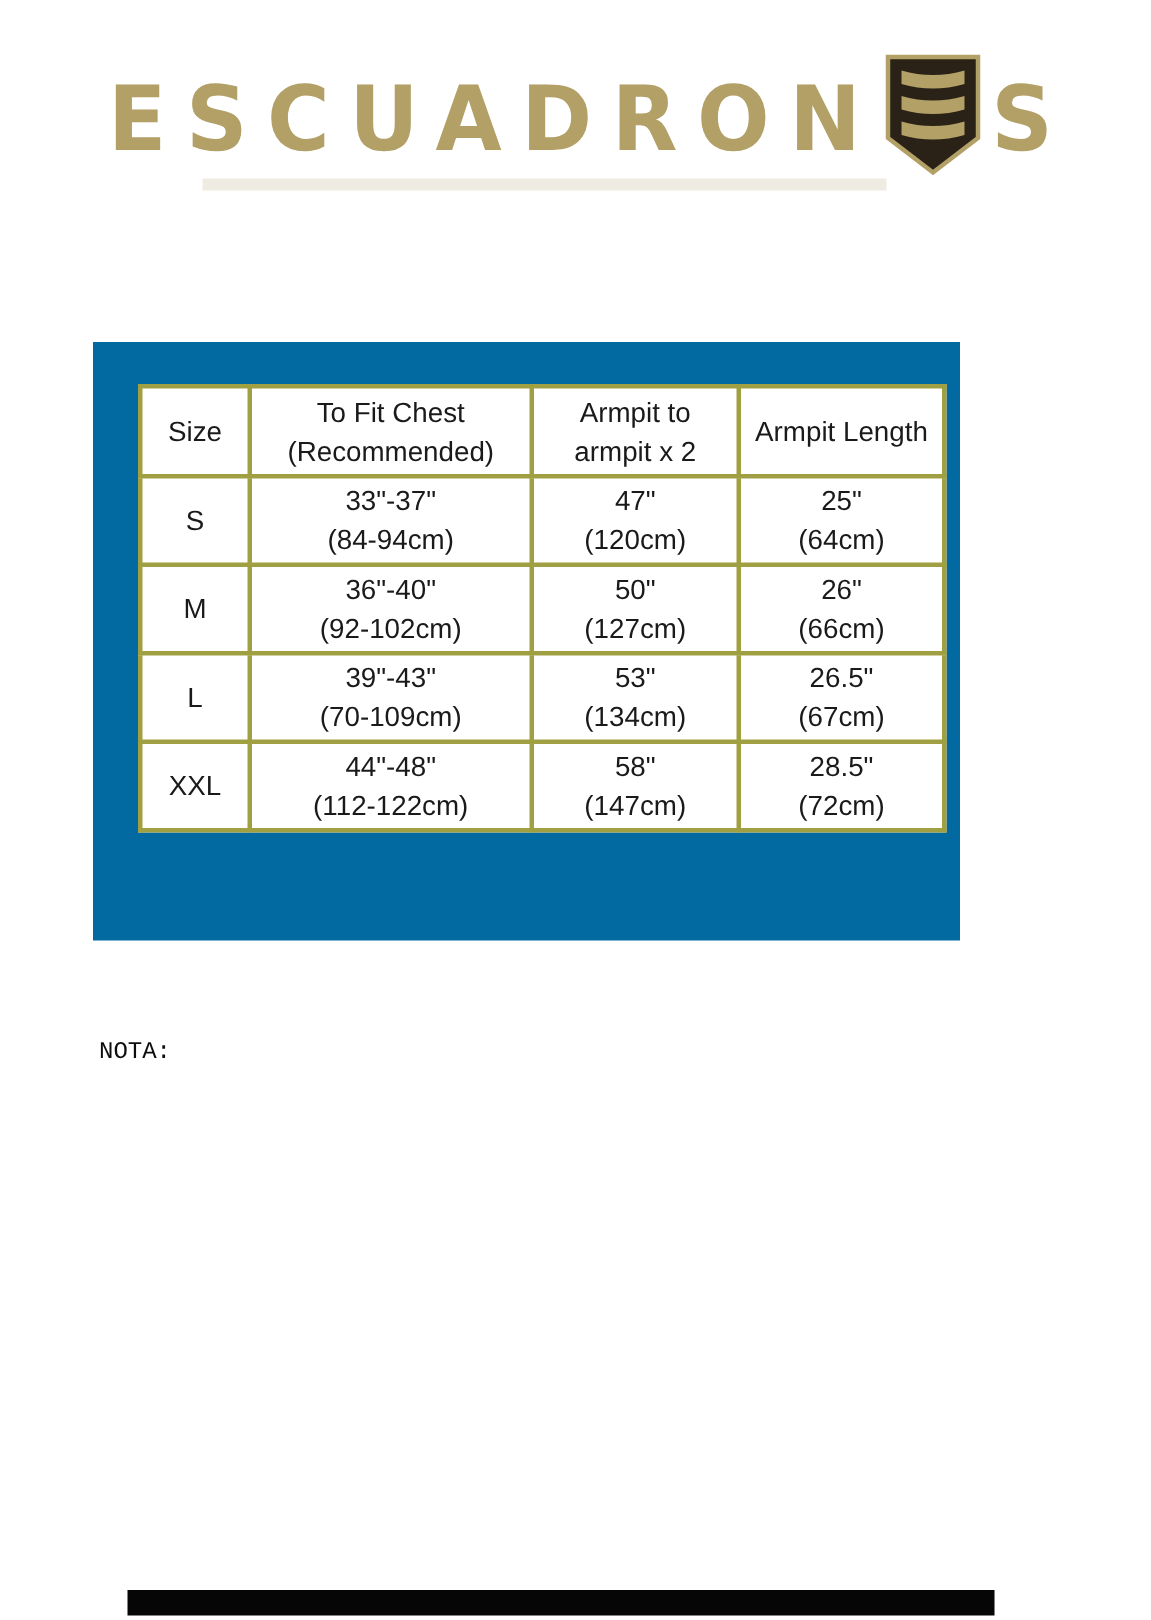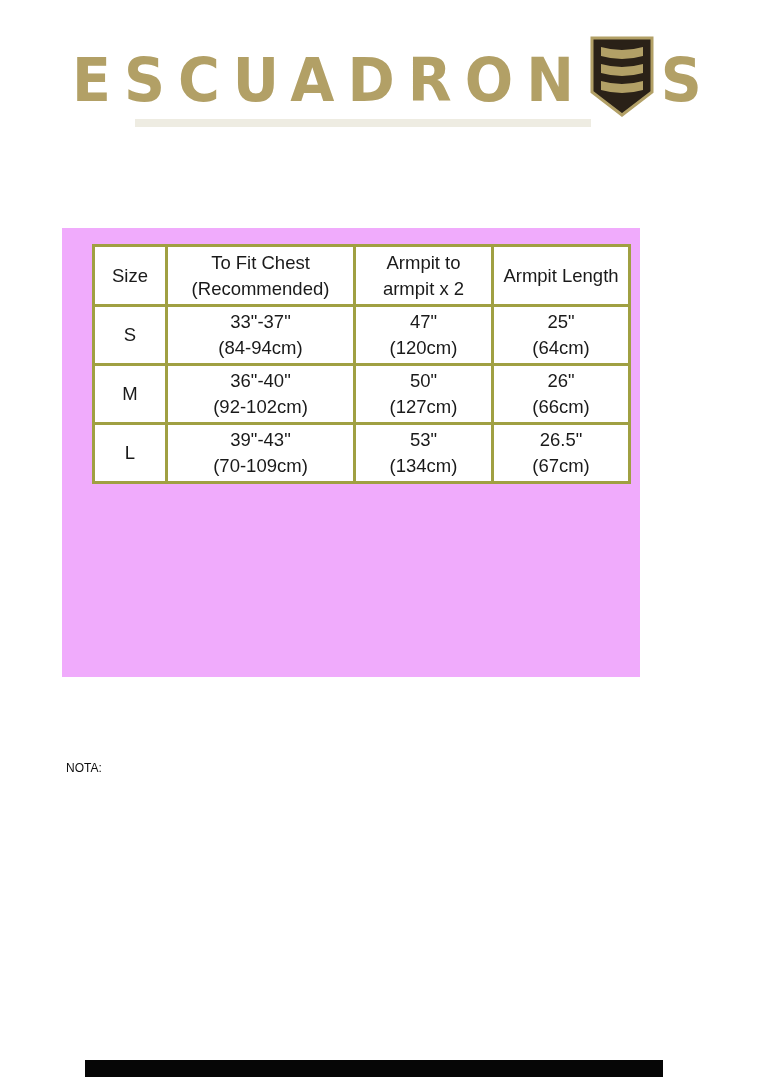--- a/index.html
+++ b/index.html
@@ -54,24 +54,24 @@
     height: 8px;
     background: #eeece2;
   }
 
   
   .chart-frame {
     position: absolute;
     left: 62px;
     top: 228px;
     width: 578px;
-    height: 449px;
-    background: #f0abfc;
+    height: 399px;
+    background: #0369a1;
     box-sizing: border-box;
-    padding: 16px 12px 14px 30px;
+    padding: 28px 12px 14px 30px;
   }
   table.size-table {
     border-collapse: collapse;
     table-layout: fixed;
     width: 536px;
     background: #ffffff;
   }
   table.size-table th,
   table.size-table td {
     border: 3px solid #a0a042;
@@ -89,24 +89,24 @@
   table.size-table tbody tr { height: 59px; }
   col.c-size   { width: 73px; }
   col.c-chest  { width: 188px; }
   col.c-armpit { width: 138px; }
   col.c-length { width: 137px; }
 
   
   .notes {
     position: absolute;
     left: 66px;
-    top: 755px;
+    top: 688px;
     width: 610px;
-    font-family: Liberation Sans, sans-serif;
-    font-size: 12px;
+    font-family: Liberation Mono, monospace;
+    font-size: 16px;
     line-height: 26px;
     color: #0d0d0d;
   }
   .notes-title { margin: 0 0 44px 0; }
   .notes-body div { white-space: pre-wrap; }
 
   
   .bottom-bar {
     position: absolute;
     left: 85px;
@@ -189,20 +189,35 @@
           </td>
           <td>
             <div>53"</div>
             <div>(134cm)</div>
           </td>
           <td>
             <div>26.5"</div>
             <div>(67cm)</div>
           </td>
         </tr>
+        <tr>
+          <td>XXL</td>
+          <td>
+            <div>44"-48"</div>
+            <div>(112-122cm)</div>
+          </td>
+          <td>
+            <div>58"</div>
+            <div>(147cm)</div>
+          </td>
+          <td>
+            <div>28.5"</div>
+            <div>(72cm)</div>
+          </td>
+        </tr>
       </tbody>
     </table>
   </div>
 
   <section class="notes">
     <div class="notes-title">NOTA:</div>
     <div class="notes-body">
     </div>
   </section>
 

